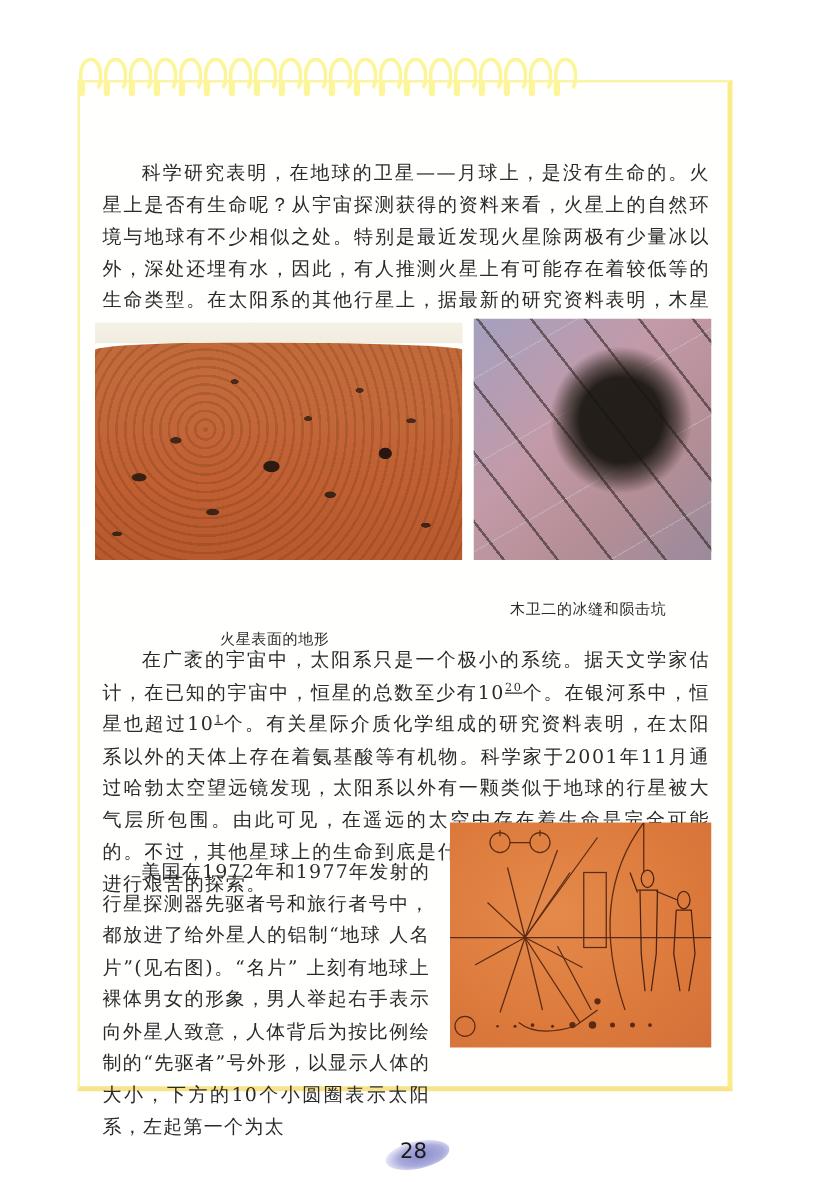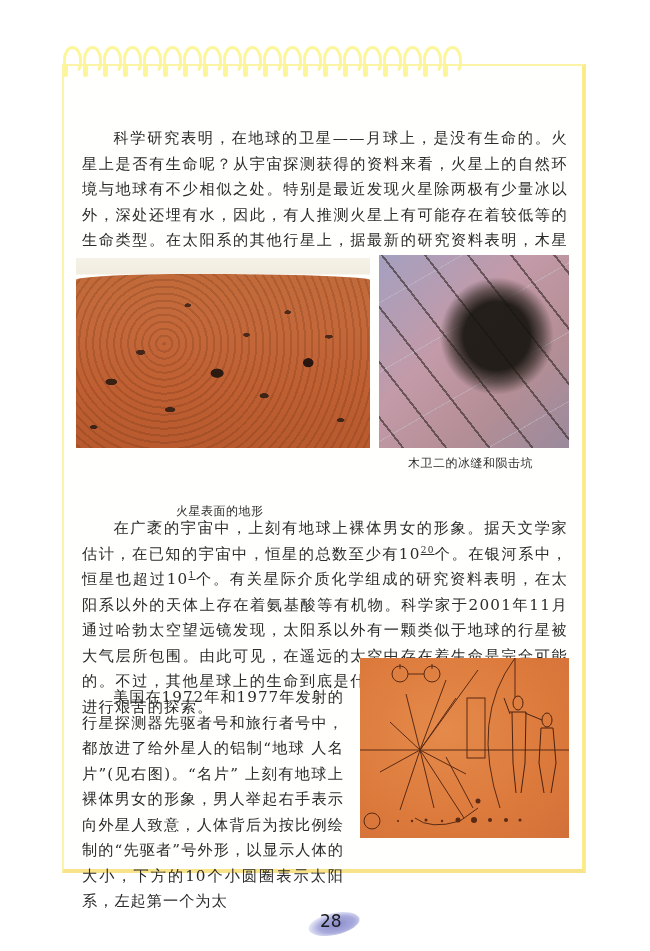--- a/index.html
+++ b/index.html
@@ -72,21 +72,21 @@
     left: 360px; top: 658px; width: 209px; height: 180px;
     background: radial-gradient(ellipse at 40% 40%, #e48a4a 0%, #dc7a3c 60%, #d2703a 100%);
   }
   .plaque svg { position: absolute; left: 0; top: 0; }
 
   .caption {
     position: absolute; top: 455px; font-size: 12px; letter-spacing: 0.5px; color: #2b2b2b;
     font-family: "DejaVu Sans", "Liberation Sans", sans-serif;
   }
   .cap-mars { left: 176px; margin-top: 48px; }
-  .cap-europa { left: 408px; }
+  .cap-europa { left: 408px; margin-top: 24px; }
 
   .page-num-wrap { position: absolute; left: 306px; top: 905px; width: 60px; height: 36px; }
   .page-blob {
     position: absolute; left: 2px; top: 8px; width: 52px; height: 22px;
     background: radial-gradient(ellipse at 55% 55%, #8a8ccd 0%, #a9abdc 45%, rgba(200,202,236,.5) 70%, transparent 85%);
     transform: rotate(-12deg); border-radius: 50%;
   }
   .page-num {
     position: absolute; left: 14px; top: 6px; font-family: "DejaVu Sans", "Liberation Sans", sans-serif;
     font-size: 17px; color: #1a1a1a;
@@ -122,21 +122,21 @@
 <p class="para p1"><span class="indent"></span><span>科学研究表明，在地球的卫星——月球上，是没有生命的。火星上是否有生命呢？从宇宙探测获得的资料来看，火星上的自然环境与地球有不少相似之处。特别是最近发现火星除两极有少量冰以外，深处还埋有水，因此，有人推测火星上有可能存在着较低等的生命类型。在太阳系的其他行星上，据最新的研究资料表明，木星的第二颗卫星上也有可能存在生命。</span></p>
 
 <div class="photo mars">
     <div class="mars-ground"></div>
   </div>
 <div class="photo europa"></div>
 
 <div class="caption cap-mars">火星表面的地形</div>
 <div class="caption cap-europa">木卫二的冰缝和陨击坑</div>
 
-<p class="para p2"><span class="indent"></span><span>在广袤的宇宙中，上刻有地球上裸体男女的形象。据天文学家估计，在已知的宇宙中，恒星的总数至少有10</span><sup>20</sup><span>个。在银河系中，恒星也超过10</span><sup>1</sup><span>个。有关星际介质化学组成的研究资料表明，在太阳系以外的天体上存在着氨基酸等有机物。科学家于2001年11月通过哈勃太空望远镜发现，太阳系以外有一颗类似于地球的行星被大气层所包围。由此可见，在遥远的太空中存在着生命是完全可能的。不过，其他星球上的生命到底是什么样子的，还有待于科学家进行艰苦的探索。</span></p>
+<p class="para p2"><span class="indent"></span><span>在广袤的宇宙中，太阳系只是一个极小的系统。据天文学家估计，在已知的宇宙中，恒星的总数至少有10</span><sup>20</sup><span>个。在银河系中，恒星也超过10</span><sup>1</sup><span>个。有关星际介质化学组成的研究资料表明，在太阳系以外的天体上存在着氨基酸等有机物。科学家于2001年11月通过哈勃太空望远镜发现，太阳系以外有一颗类似于地球的行星被大气层所包围。由此可见，在遥远的太空中存在着生命是完全可能的。不过，其他星球上的生命到底是什么样子的，还有待于科学家进行艰苦的探索。</span></p>
 
 <p class="para p3"><span class="indent"></span><span>美国在1972年和1977年发射的行星探测器先驱者号和旅行者号中，都放进了给外星人的铝制“地球 人名片”(见右图)。“名片” 上刻有地球上裸体男女的形象，男人举起右手表示向外星人致意，人体背后为按比例绘制的“先驱者”号外形，以显示人体的大小，下方的10个小圆圈表示太阳系，左起第一个为太</span></p>
 
 <div class="photo plaque">
   <svg width="209" height="180" viewBox="0 0 209 180">
     <g stroke="#5a2a14" stroke-width="1" fill="none">
       <circle cx="40" cy="16" r="8"></circle>
         <circle cx="72" cy="16" r="8"></circle>
         <line x1="48" y1="16" x2="64" y2="16"></line>
       <line x1="40" y1="6" x2="40" y2="11"></line>

